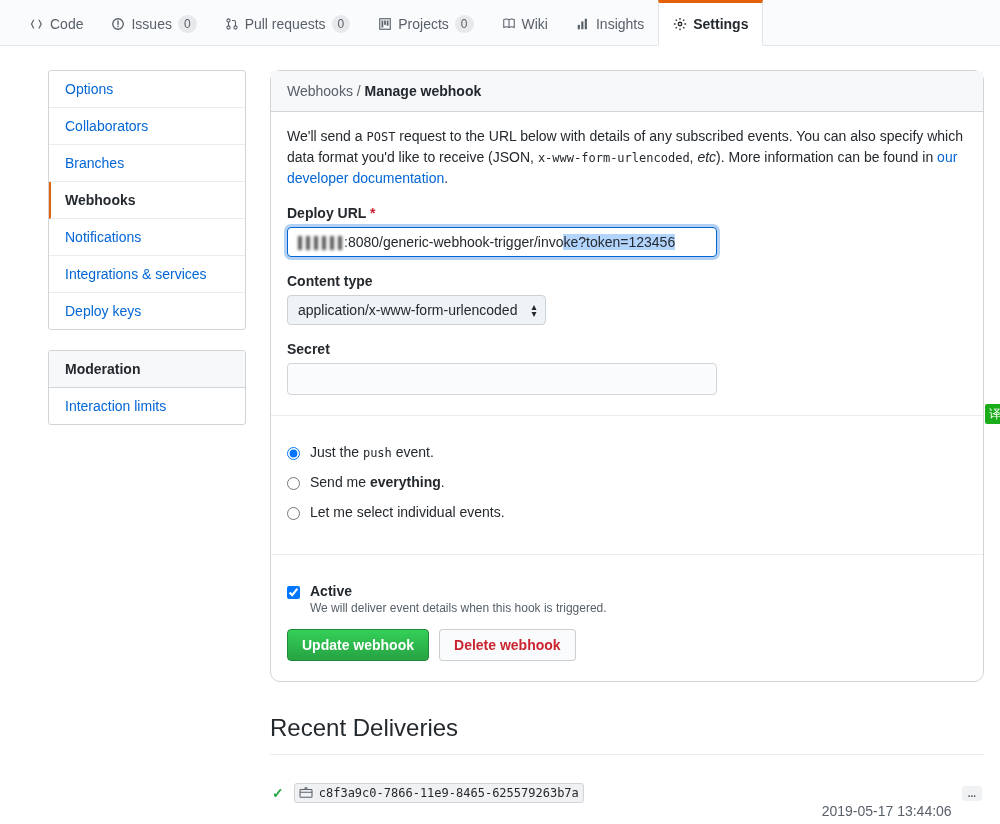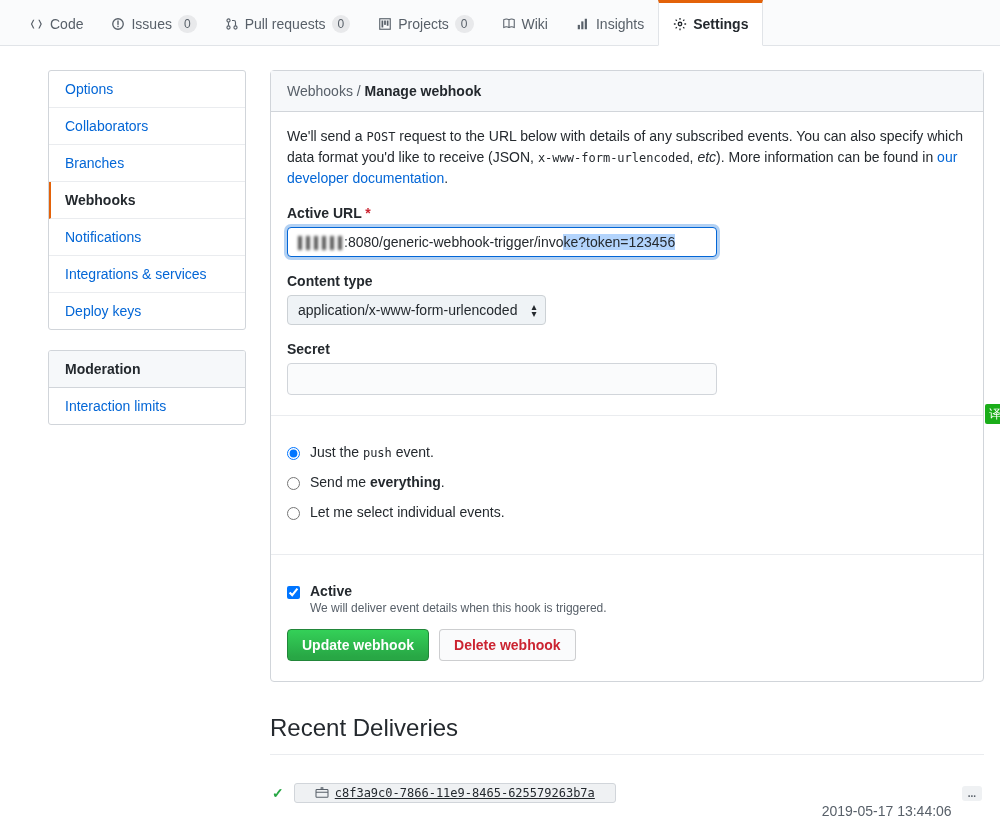--- a/index.html
+++ b/index.html
@@ -79,21 +79,21 @@
   .side-item.active {
     font-weight: 600;
     color: #24292e;
     border-left: 2px solid #e36209;
     padding-left: 14px;
   }
 
   .main { flex: 1; }
   .panel {
     border: 1px solid #d1d5da;
-    border-radius: 4px;
+    border-radius: 10px;
     margin-bottom: 32px;
   }
   .panel-header {
     padding: 12px 16px;
     background: #f6f8fa;
     border-bottom: 1px solid #d1d5da;
     color: #586069;
   }
   .panel-header b { color: #24292e; }
   .panel-body {
@@ -174,22 +174,22 @@
   h2.section-title { font-size: 24px; font-weight: 400; margin-bottom: 8px; }
   .delivery {
     display:flex; align-items:center; justify-content:space-between;
     padding: 12px 2px;
     border-top: 1px solid #eaecef;
     margin-top: 12px;
   }
   .delivery-left { display:flex; align-items:center; gap:10px; }
   .tag {
     background:#eff1f3; border:1px solid #d1d5da; border-radius:3px;
-    padding: 2px 20px; font-family: SFMono-Regular, Consolas, monospace; font-size:12px;
-    display:flex; align-items:center; gap:6px;text-decoration:underline;
+    padding: 2px 4px; font-family: SFMono-Regular, Consolas, monospace; font-size:12px;
+    display:flex; align-items:center; gap:6px;
   }
   .check-green { color:#28a745; font-weight:bold; }
   .kebab { background:#eff1f3; padding:2px 6px; border-radius:3px; font-weight:bold; color:#586069; font-size:10px;}
 
   .redact {
     display:inline-block; width:46px; height:14px;
     background: repeating-linear-gradient(90deg,#555 0 4px,#fff 4px 8px);
     filter: blur(1.5px);
     vertical-align:middle;
   }
@@ -295,21 +295,21 @@
         <span>/</span>
         <b>Manage webhook</b>
       </div>
 
       <div class="panel-body">
         <p class="desc">
           <span>We'll send a </span><code>POST</code><span> request to the URL below with details of any subscribed events. You can also specify which data format you'd like to receive (JSON, </span><code>x-www-form-urlencoded</code><span>, </span><em>etc</em><span>). More information can be found in </span><a href="#">our developer documentation</a><span>.</span>
         </p>
 
         <label class="field-label">
-          <span>Active URL</span> <span class="required">*</span>
+          <span>Deploy URL</span> <span class="required">*</span>
         </label>
         <div class="text-input focused" style="font-family:-apple-system,Helvetica,Arial;">
           <span class="redact"></span><span>:8080/generic-webhook-trigger/invo</span><span class="hl">ke?token=123456</span>
         </div>
 
         <label class="field-label">Content type</label>
         <div class="select-wrap">
           <div class="text-input select">
             <span>application/x-www-form-urlencoded</span>
           </div>

